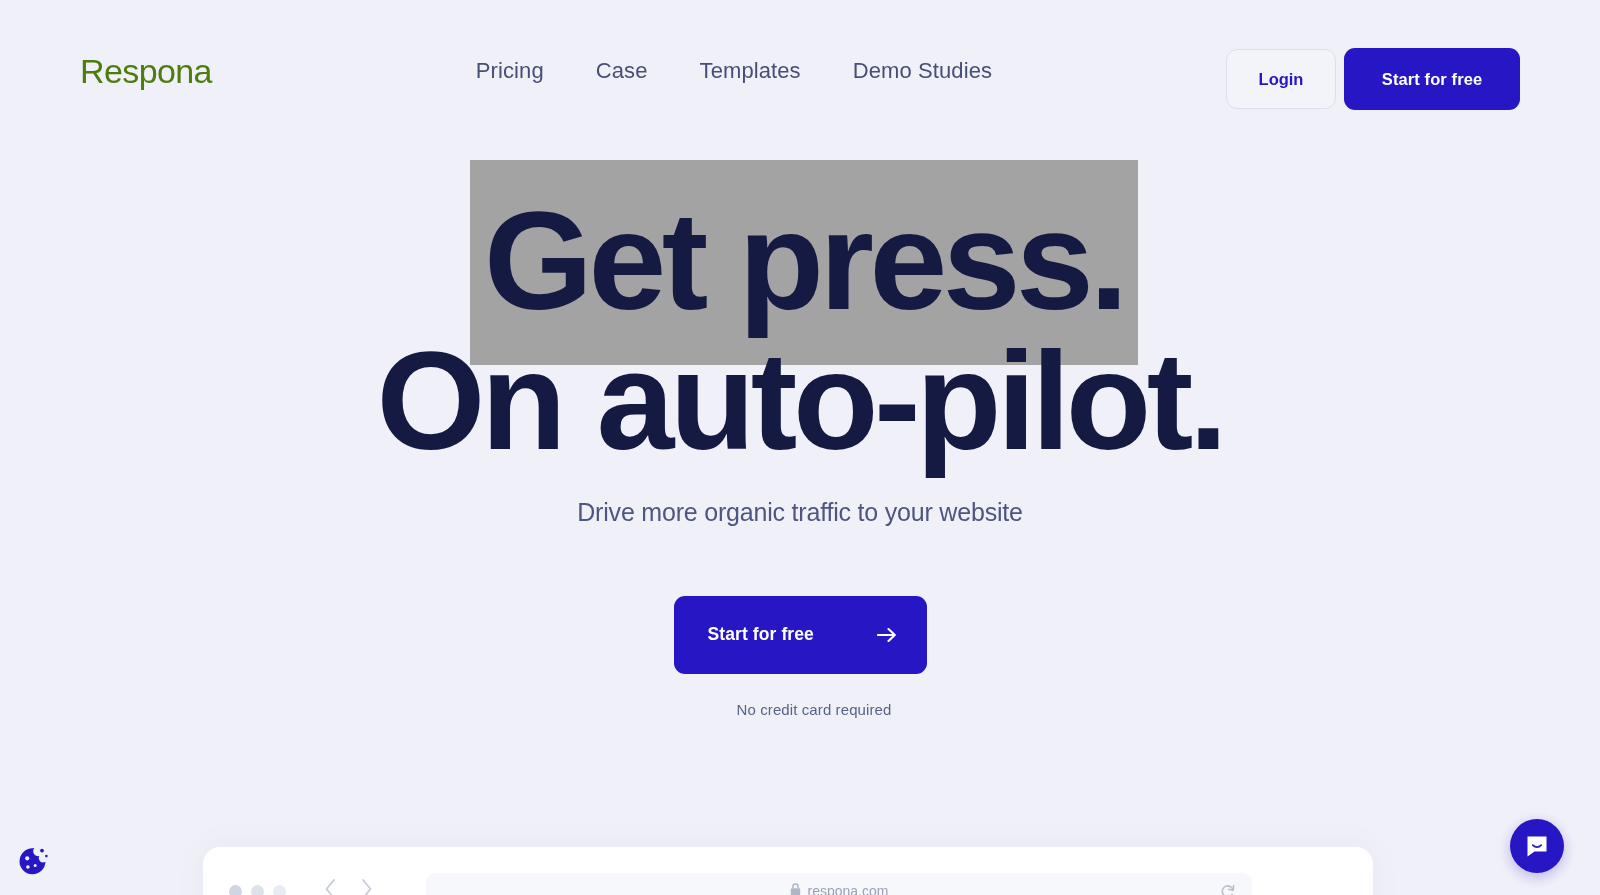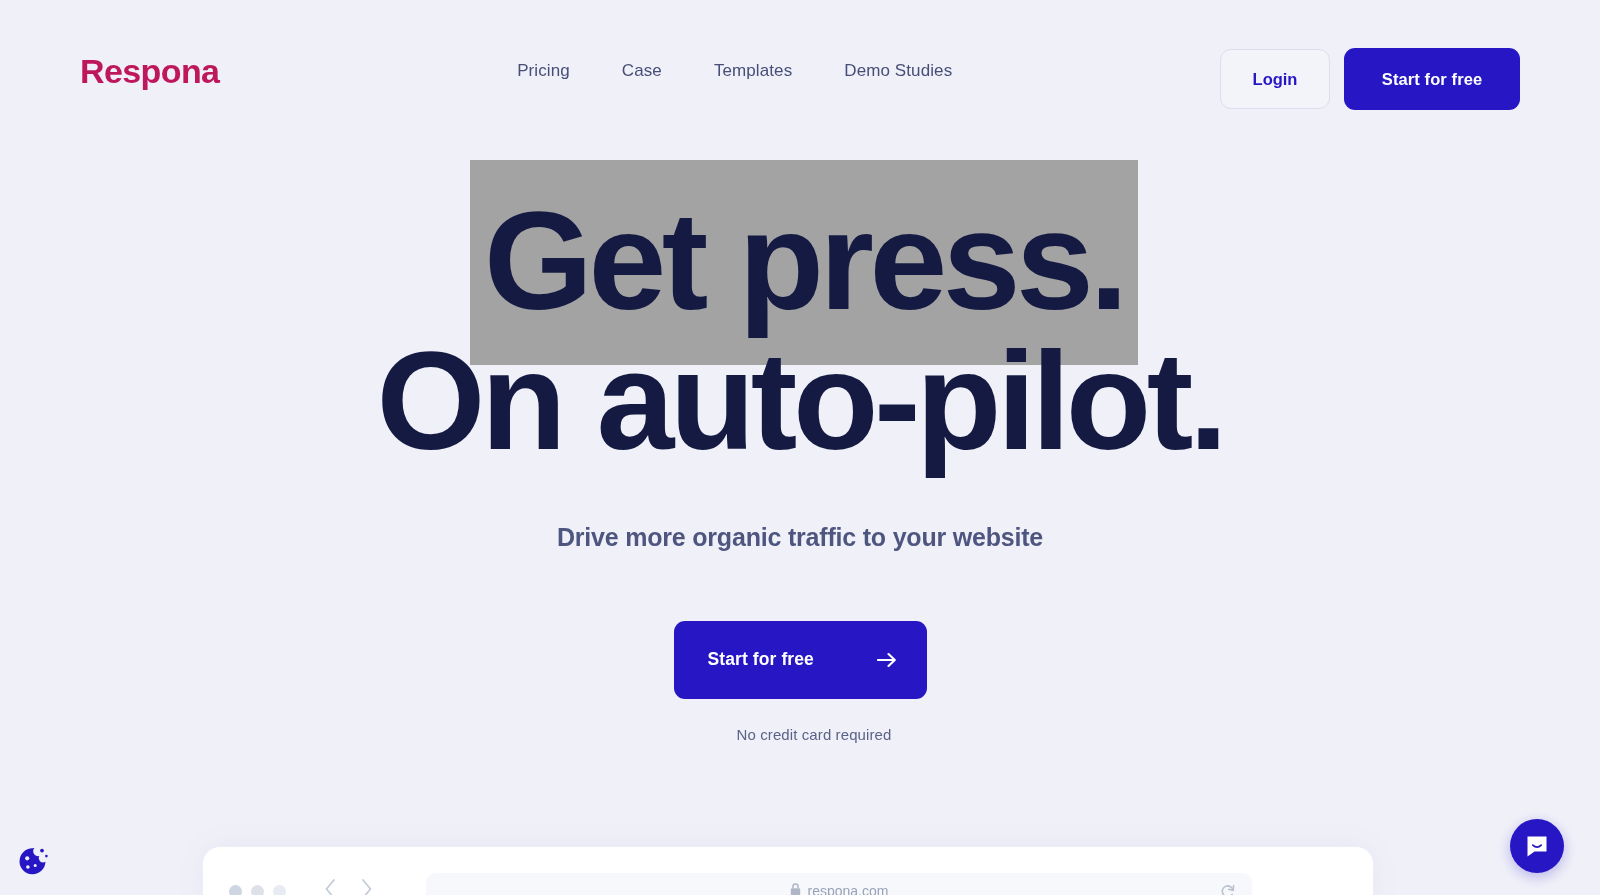--- a/index.html
+++ b/index.html
@@ -30,22 +30,22 @@
 
   .logo {
     display: flex;
     align-items: center;
     height: 46px;
     flex: 0 0 auto;
     cursor: pointer;
   }
   .logo-text {
     font-size: 34px;
-    font-weight: 700;
-    color: #be185d;
+    font-weight: 400;
+    color: #4d7c0f;
     letter-spacing: -0.6px;
     line-height: 1;
     position: relative;
   }
   .logo-mark {
     position: absolute;
     top: 3px;
     left: 4px;
     width: 13px;
     height: 13px;
@@ -55,33 +55,33 @@
   .nav {
     flex: 1 1 auto;
     display: flex;
     align-items: center;
     justify-content: center;
     gap: 52px;
     height: 46px;
     margin-left: 30px;
   }
   .nav-item {
-    font-size: 17px;
+    font-size: 22px;
     color: #474e77;
     text-decoration: none;
     cursor: pointer;
     white-space: nowrap;
     letter-spacing: 0.1px;
   }
 
   .header-actions {
     flex: 0 0 auto;
     display: flex;
     align-items: center;
-    gap: 14px;
+    gap: 8px;
     height: 62px;
   }
   .btn-login {
     width: 110px;
     height: 60px;
     border: 1px solid #dcdeee;
     border-radius: 11px;
     background: #f3f4fa;
     color: #2616c4;
     font-size: 16.5px;
@@ -131,24 +131,24 @@
   .hl-highlight {
     background: #a3a3a3;
     padding: 22px 14px 26px 14px;
     box-decoration-break: clone;
     margin-left: 8px;
     -webkit-box-decoration-break: clone;
   }
   .hl-line2 { margin-top: 4px; display: block; }
 
   .subheadline {
-    margin-top: 54px;
+    margin-top: 29px;
     font-size: 25px;
     color: #4e5680;
-    font-weight: 700;
+    font-weight: 400;
     letter-spacing: -0.2px;
   }
 
   .cta-wrap {
     margin-top: 69px;
     display: flex;
     justify-content: center;
   }
   .btn-cta {
     width: 253px;

